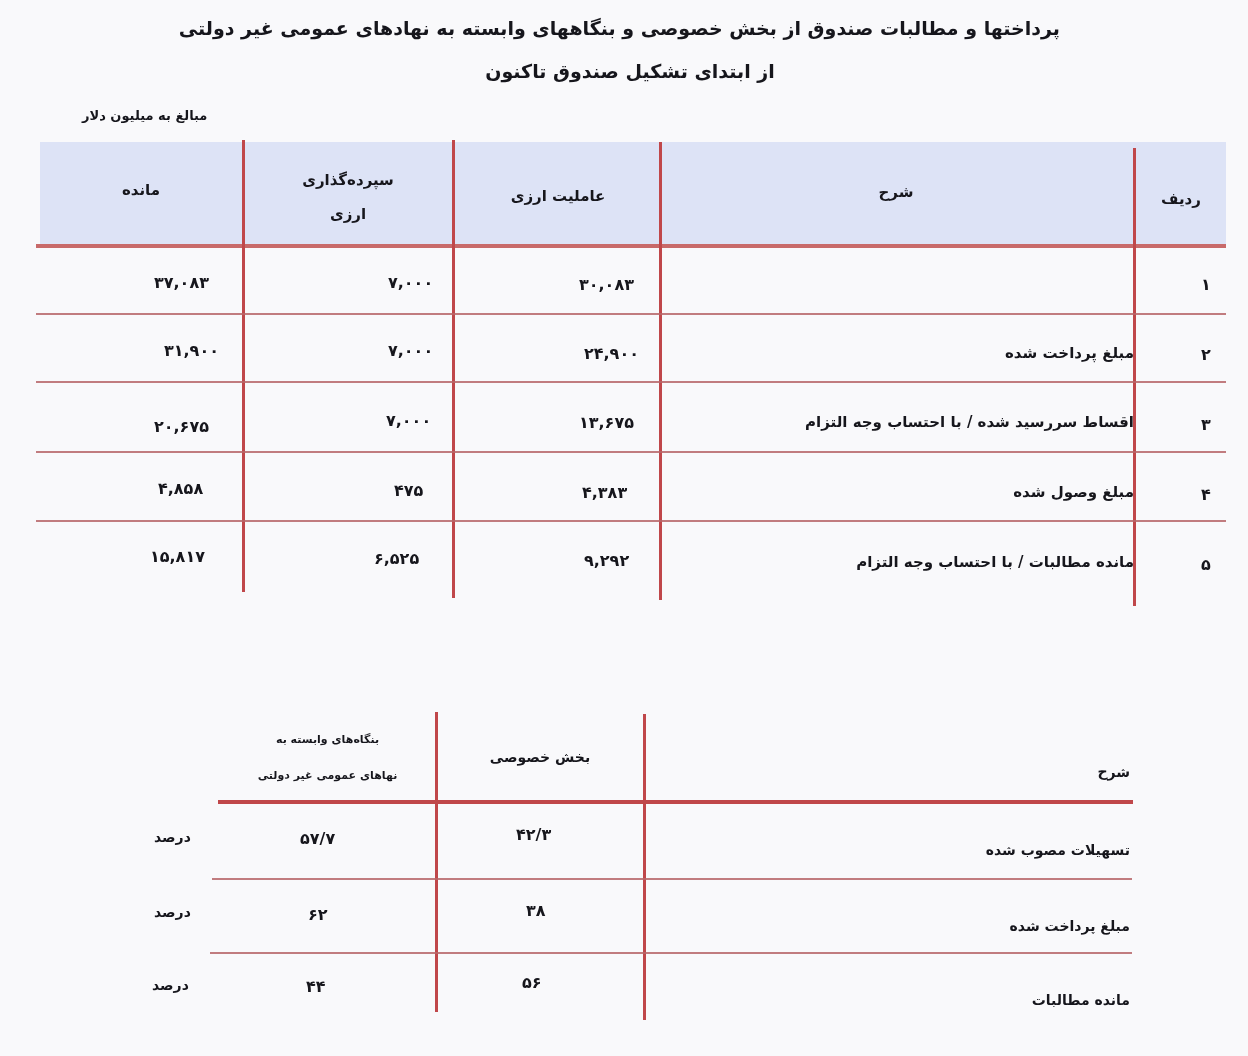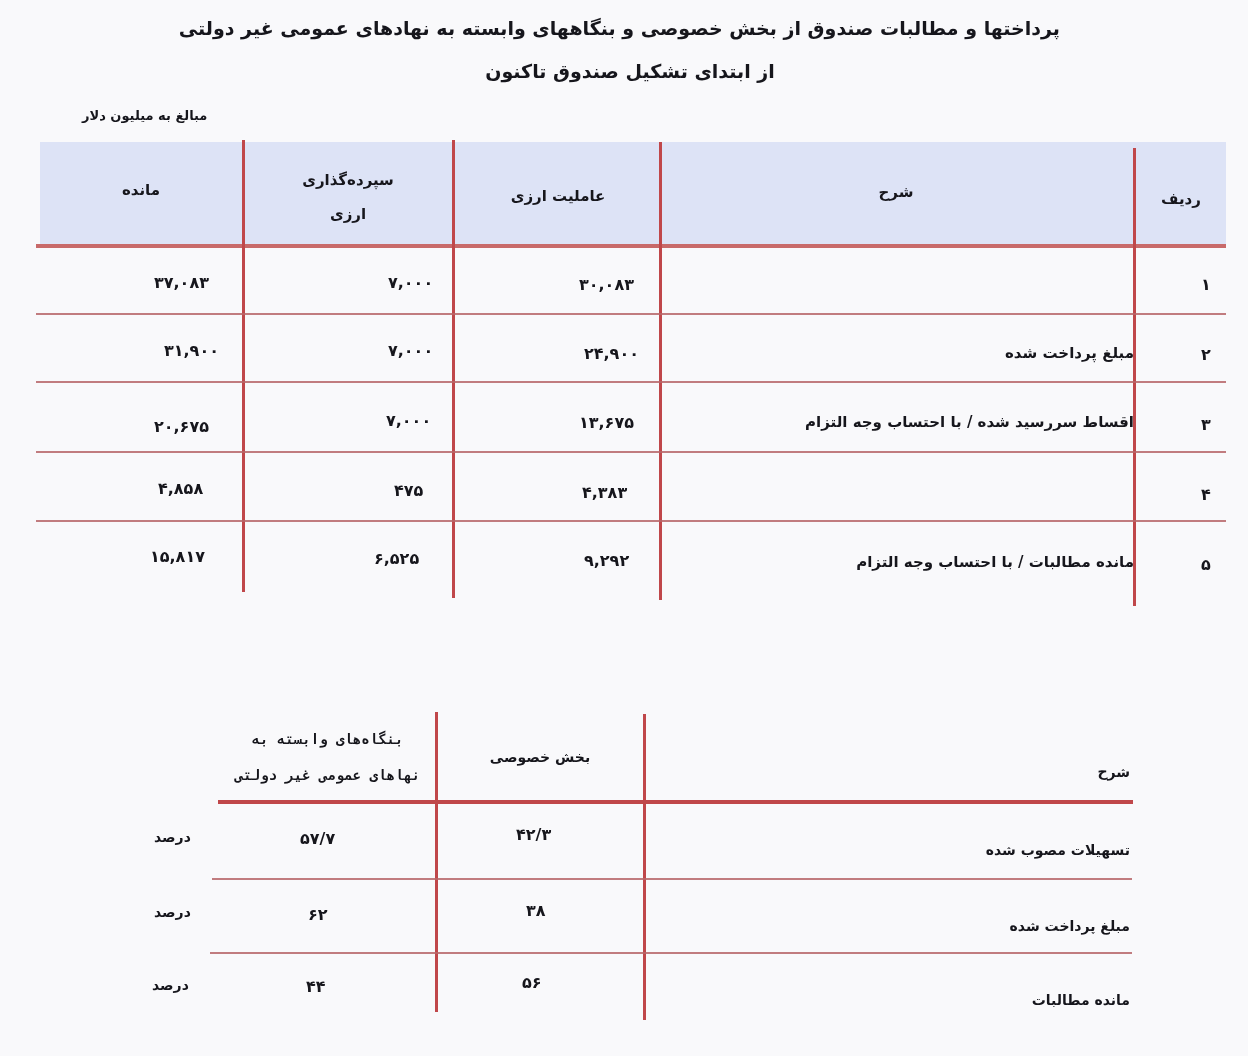--- a/index.html
+++ b/index.html
@@ -168,40 +168,41 @@
 
   <div class="cell num" style="left:118px; top:256px; height:60px;">۲۰,۶۷۵</div>
   <div class="cell num" style="left:350px; top:250px; height:60px;">۷,۰۰۰</div>
   <div class="cell num" style="left:543px; top:252px; height:60px;">۱۳,۶۷۵</div>
   <div class="cell desc" style="right:92px; top:252px; height:60px;">اقساط سررسید شده / با احتساب وجه التزام</div>
   <div class="cell rowno" style="left:1165px; top:254px; height:60px;">۳</div>
 
   <div class="cell num" style="left:122px; top:318px; height:60px;">۴,۸۵۸</div>
   <div class="cell num" style="left:358px; top:320px; height:60px;">۴۷۵</div>
   <div class="cell num" style="left:546px; top:322px; height:60px;">۴,۳۸۳</div>
+  <div class="cell desc" style="right:92px; top:322px; height:60px;">مبلغ وصول شده</div>
   <div class="cell rowno" style="left:1165px; top:324px; height:60px;">۴</div>
 
   <div class="cell num" style="left:114px; top:386px; height:60px;">۱۵,۸۱۷</div>
   <div class="cell num" style="left:338px; top:388px; height:60px;">۶,۵۲۵</div>
   <div class="cell num" style="left:548px; top:390px; height:60px;">۹,۲۹۲</div>
   <div class="cell desc" style="right:92px; top:392px; height:60px;">مانده مطالبات / با احتساب وجه التزام</div>
   <div class="cell rowno" style="left:1165px; top:394px; height:60px;">۵</div>
 </div>
 
 <div id="t2">
 
   <div class="vline" style="left:295px; top:0; height:300px;"></div>
   <div class="vline" style="left:503px; top:2px; height:306px;"></div>
 
   <div class="hline" style="left:78px; top:88px; width:915px; height:4px; background:#c0474a; opacity:1;"></div>
 
   <div class="hline" style="left:72px; top:166px; width:920px;"></div>
   <div class="hline" style="left:70px; top:240px; width:922px;"></div>
 
-  <div class="hcell" style="left:80px; top:6px; width:215px; height:80px; font-size:14px; line-height:36px;font-family:Liberation Mono, monospace;">
+  <div class="hcell" style="left:80px; top:6px; width:215px; height:80px; font-size:11px; line-height:36px;">
     <span>بنگاه‌های وابسته به</span>
     <span>نهاهای عمومی غیر دولتی</span>
   </div>
   <div class="hcell" style="left:300px; top:20px; width:200px; height:50px; font-size:14px;">
     <span>بخش خصوصی</span>
   </div>
   <div class="cell desc" style="right:10px; top:40px; height:40px; font-size:14px;">شرح</div>
 
   <div class="pct-label" style="left:14px; top:117px;">درصد</div>
   <div class="cell num" style="left:160px; top:106px; height:40px;">۵۷/۷</div>

